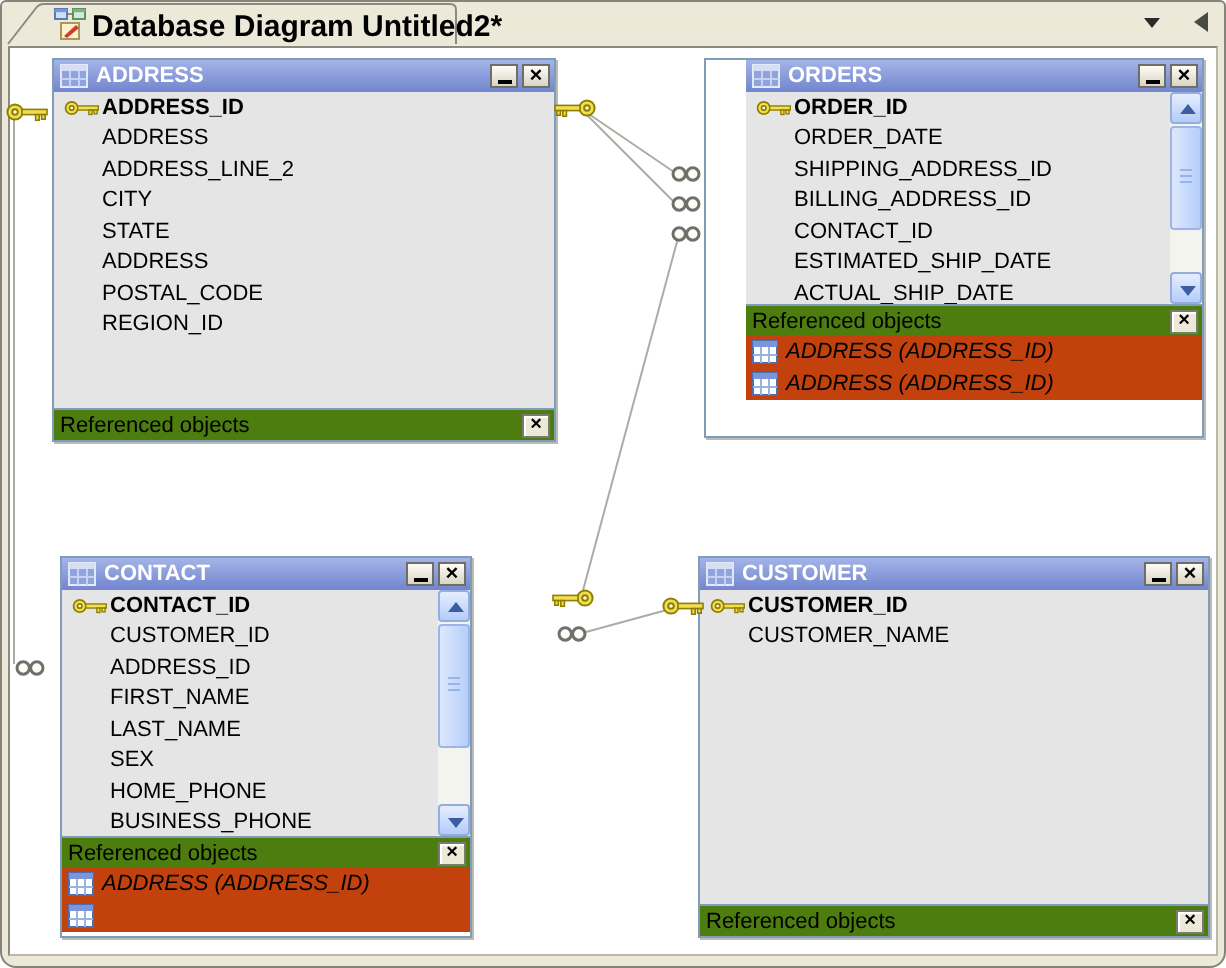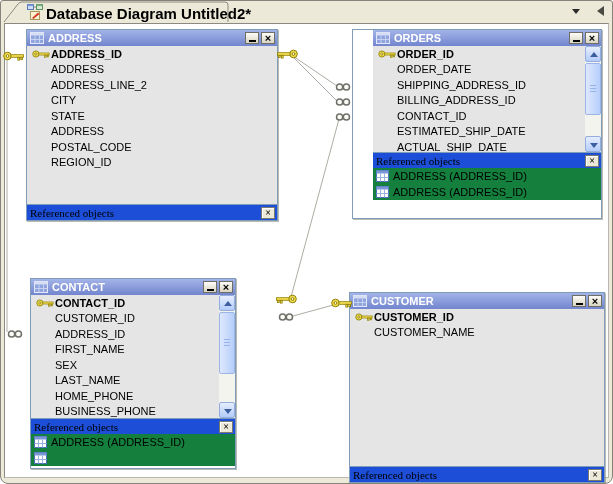--- a/index.html
+++ b/index.html
@@ -39,27 +39,27 @@
   .cap-btn { width:14px; height:12px; flex:0 0 auto; margin-left:2px; background:linear-gradient(#FDFCF8,#D9D5C2);
              border:1px solid #6E6E64; text-align:center; font-weight:bold; font-size:11px;
              line-height:10px; color:#000; cursor:default; }
   .minbar { display:block; width:7px; height:2px; background:#000; margin:7px auto 0; }
 
   .rows { position:relative; overflow:hidden; background:#e5e5e5; }
   .row { height:15.5px; display:flex; align-items:center; padding-left:3px; white-space:nowrap; }
   .kc { width:21px; flex:0 0 21px; display:flex; align-items:center; justify-content:flex-start; padding-left:2px; }
   .row.pk .fname { font-weight:bold; }
 
-  .refbar { height:16px; flex:0 0 16px; background:#1d4ed8; border-top:1px solid #7F9DB9;
-            display:flex; align-items:center; padding:0 2px 0 3px;font-family:Liberation Serif, serif; }
+  .refbar { height:16px; flex:0 0 16px; background:#4d7c0f; border-top:1px solid #7F9DB9;
+            display:flex; align-items:center; padding:0 2px 0 3px; }
   .refbar .lbl { flex:1; }
   .xbtn { width:14px; height:12px; background:#ECE9D8; border:1px solid #7A7A70;
           box-shadow:inset 1px 1px 0 #FFFFFF; text-align:center; font-size:10px;
           line-height:10px; font-weight:bold; }
-  .refitems { background:#15803d; }
+  .refitems { background:#c2410c;font-style:italic; }
   .refitem { height:16px; display:flex; align-items:center; padding-left:3px; white-space:nowrap; }
   .refitem svg { margin-right:4px; flex:0 0 auto; }
 
   
   .vsb { position:absolute; top:0; right:0; bottom:0; width:16px; background:#F4F4EE; }
   .sb-btn { position:absolute; left:0; width:16px; height:16px;
             background:linear-gradient(#E6EEFE,#B4CCFA); border:1px solid #94ACDE; border-radius:2px; }
   .sb-up { top:0; } .sb-down { bottom:0; }
   .sb-arrow-up { position:absolute; left:4px; top:5px; width:0; height:0;
             border-left:4px solid transparent; border-right:4px solid transparent;
@@ -69,21 +69,21 @@
             border-top:5px solid #3D5E9E; }
   .sb-thumb { position:absolute; left:0; width:16px;
             background:linear-gradient(90deg,#DEE8FE,#B6CEFA); border:1px solid #9CB4E8; border-radius:2px; }
   .sb-ridges { position:absolute; left:4px; right:4px; top:50%; height:9px; transform:translateY(-50%);
             background:repeating-linear-gradient(to bottom,#96B4EC 0 1px,transparent 1px 3px); }
 
   
   #win-address  { left:25px;  top:28px;  width:252px; height:192px; }
   #win-orders   { left:351px; top:28px;  width:250px; height:190px;padding-left:20px; }
   #win-contact  { left:29px;  top:277px; width:206px; height:191px; }
-  #win-customer { left:348px; top:291px; width:256px; height:191px; }
+  #win-customer { left:348px; top:277px; width:256px; height:191px; }
   #win-address  .rows { height:158px; }
   #win-orders   .rows { height:106px; }
   #win-contact  .rows { height:123px; }
   #win-customer .rows { height:157px; }
 </style>
 </head>
 <body>
 
 <div id="frame">
 
@@ -297,25 +297,25 @@
       <div class="row">
           <span class="kc"></span>
           <span class="fname">ADDRESS_ID</span>
         </div>
       <div class="row">
           <span class="kc"></span>
           <span class="fname">FIRST_NAME</span>
         </div>
       <div class="row">
           <span class="kc"></span>
+          <span class="fname">LAST_NAME</span>
+        </div>
+      <div class="row">
+          <span class="kc"></span>
           <span class="fname">SEX</span>
-        </div>
-      <div class="row">
-          <span class="kc"></span>
-          <span class="fname">LAST_NAME</span>
         </div>
       <div class="row">
           <span class="kc"></span>
           <span class="fname">HOME_PHONE</span>
         </div>
       <div class="row">
           <span class="kc"></span>
           <span class="fname">BUSINESS_PHONE</span>
         </div>
       <div class="vsb">

